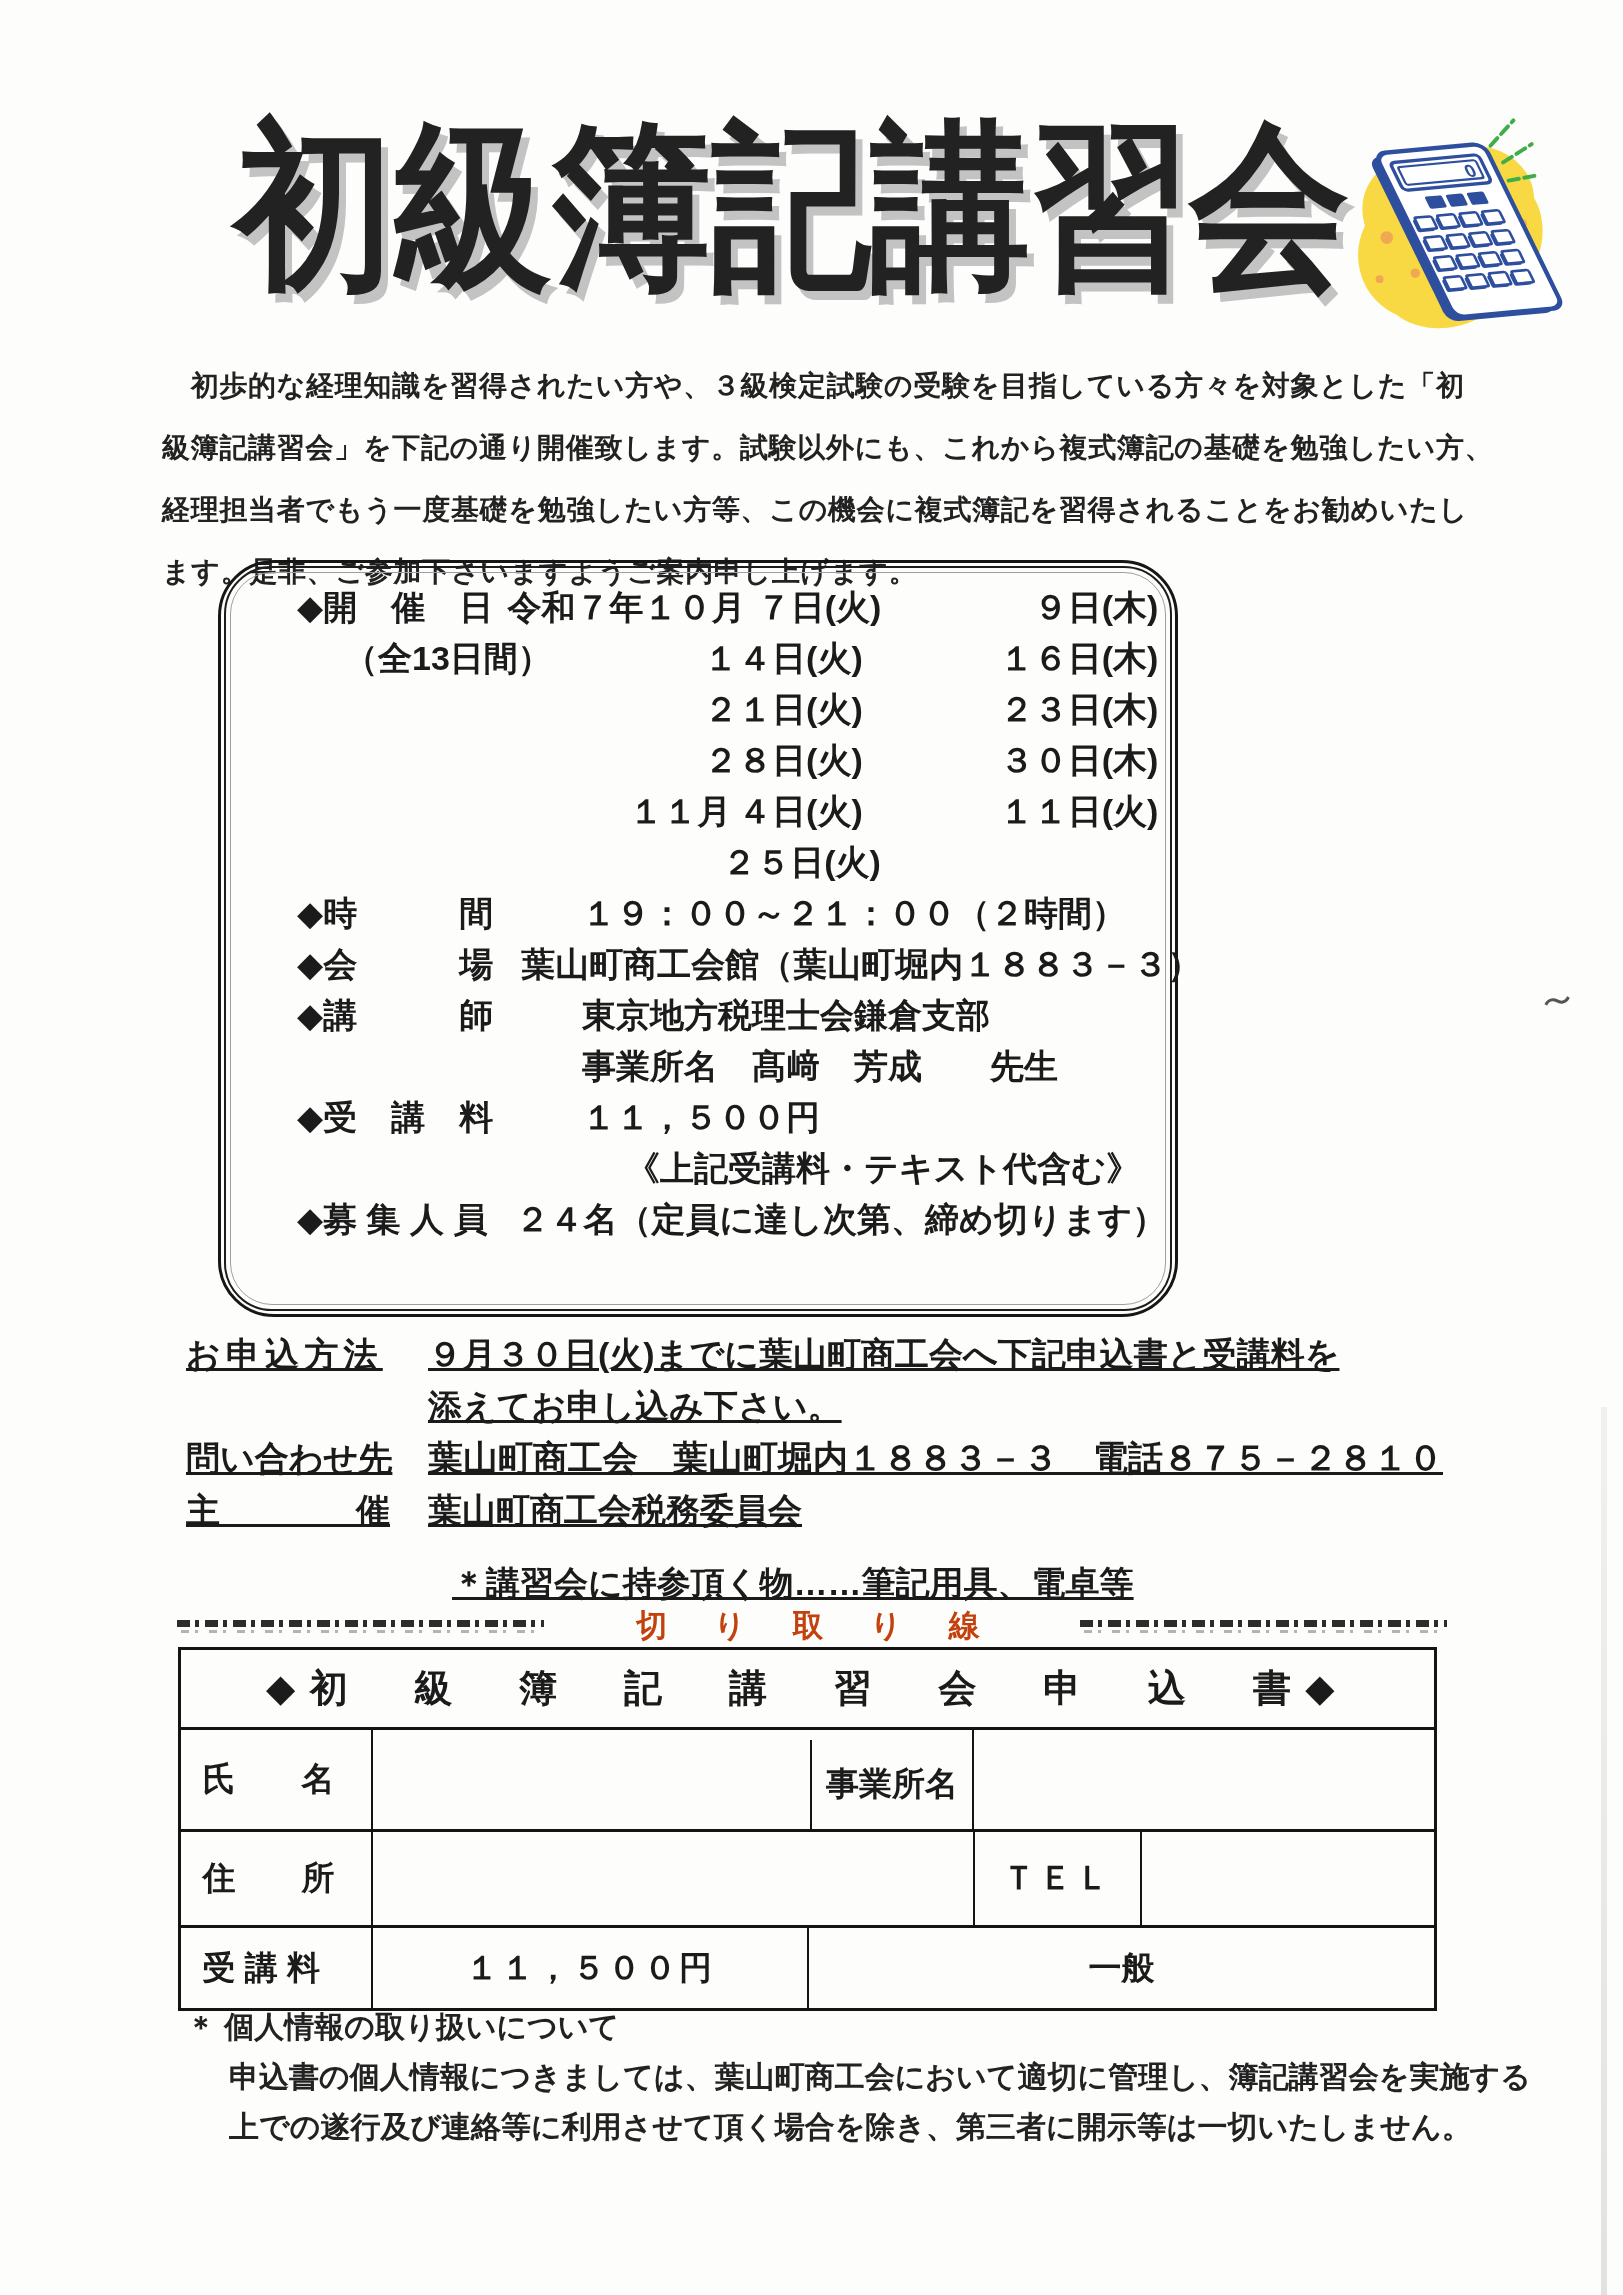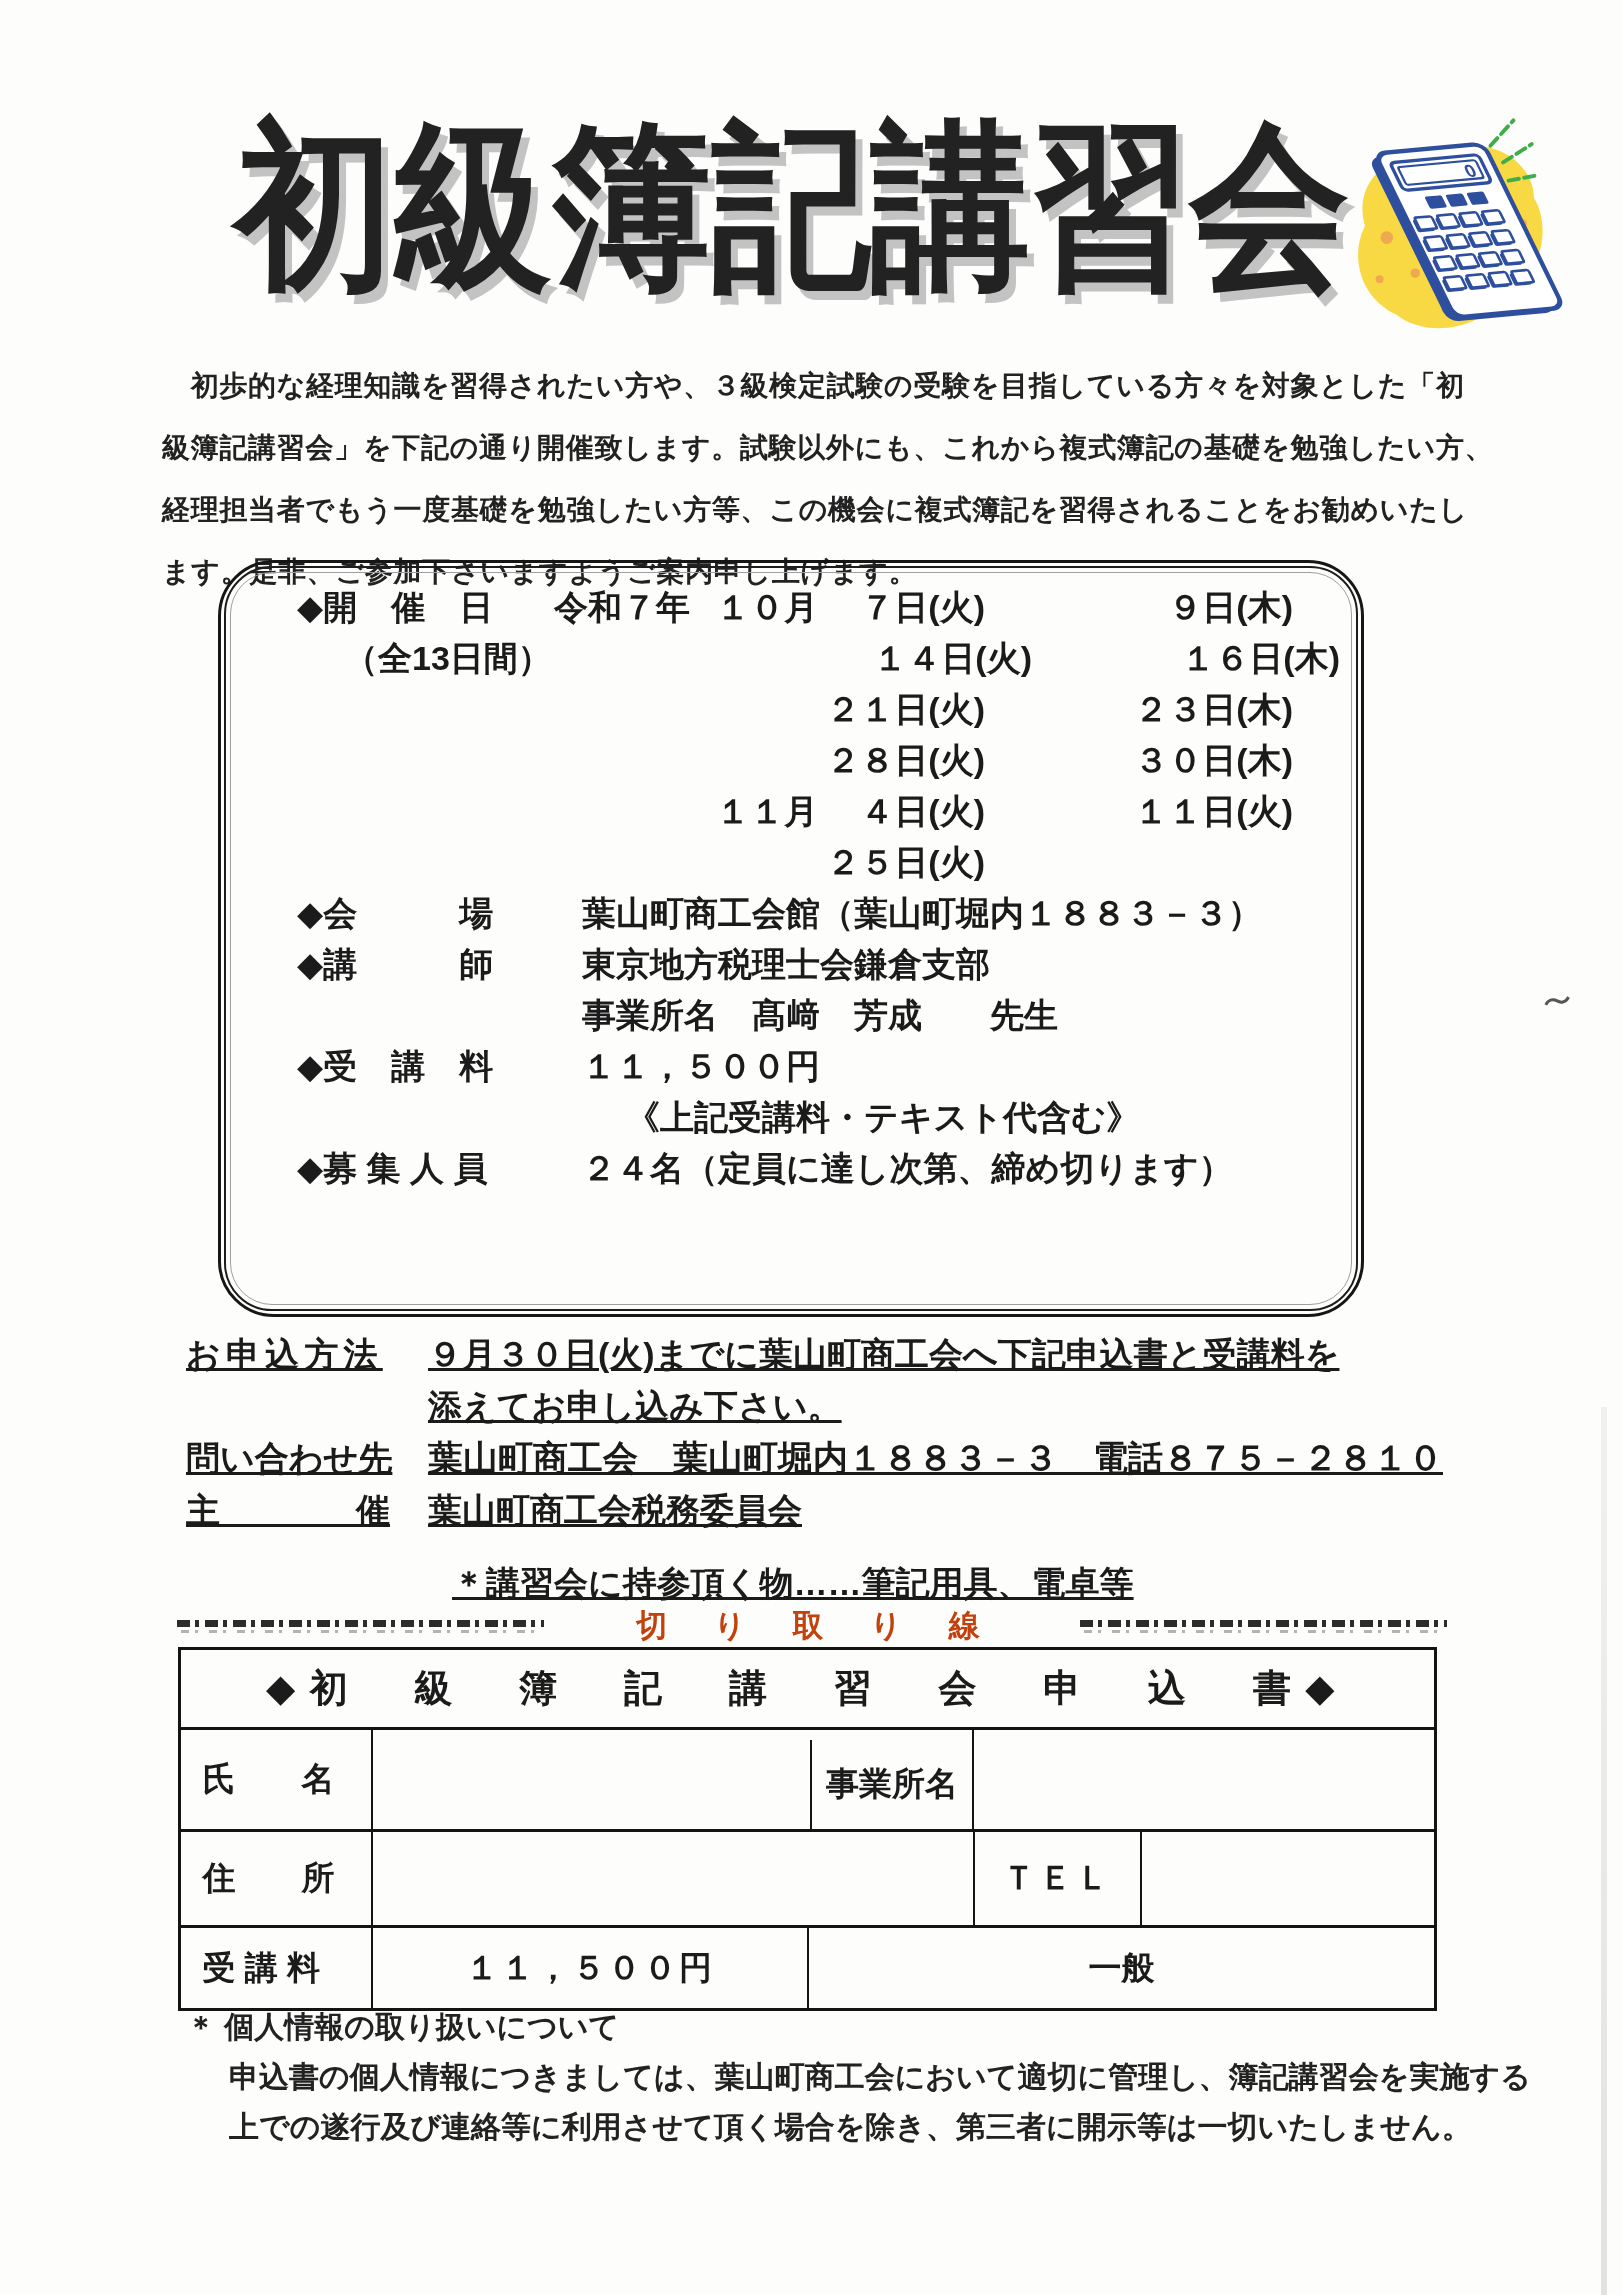--- a/index.html
+++ b/index.html
@@ -20,21 +20,21 @@
     transform:scaleX(0.88);transform-origin:left top;
     text-shadow:7.9px 8.5px 0 #c3c3c3;
     white-space:nowrap;color:#222;
   }
 
   
   #intro{left:162px;top:355px;font-size:28px;font-weight:600;letter-spacing:0.7px;line-height:62px;color:#222;}
   #intro div{white-space:nowrap;}
 
   
-  #detailsBox{left:218px;top:560px;width:1146px;height:757px;}
+  #detailsBox{left:218px;top:560px;width:960px;height:757px;}
   .box-b1{position:absolute;inset:0;border:3.9px solid #161616;border-radius:56px;}
   .box-b2{position:absolute;inset:5.9px;border:2px solid #1d1d1d;border-radius:48px;}
   .box-b3{position:absolute;inset:11.8px;border:1.3px solid #9f9f9f;border-radius:42px;}
   #boxContent{position:absolute;left:79px;top:22px;right:19.6px;font-size:34px;font-weight:700;line-height:51px;white-space:nowrap;color:#1b1b1b;}
   .dg-row{display:flex;}
   .dg-label{width:257px;}
   .dg-sub{padding-left:47px;font-weight:700;}
   .dg-era{width:162px;}
   .dg-month{width:98px;}
   .dg-day1{width:171px;text-align:right;}
@@ -219,20 +219,24 @@
       </div>
       <div class="dg-row">
         <div class="dg-label"></div>
         <div class="dg-era"></div>
         <div class="dg-month"></div>
         <div class="dg-day1">２５日(火)</div>
         <div class="dg-day2"></div>
       </div>
 
       <div class="ir-row">
+        <div class="ir-label">◆時　　　間</div>
+        <div class="ir-value">１９：００～２１：００（２時間）</div>
+      </div>
+      <div class="ir-row">
         <div class="ir-label">◆会　　　場</div>
         <div class="ir-value">葉山町商工会館（葉山町堀内１８８３－３）</div>
       </div>
       <div class="ir-row">
         <div class="ir-label">◆講　　　師</div>
         <div class="ir-value">東京地方税理士会鎌倉支部</div>
       </div>
       <div class="ir-row">
         <div class="ir-label"></div>
         <div class="ir-value">事業所名　髙﨑　芳成　　先生</div>

